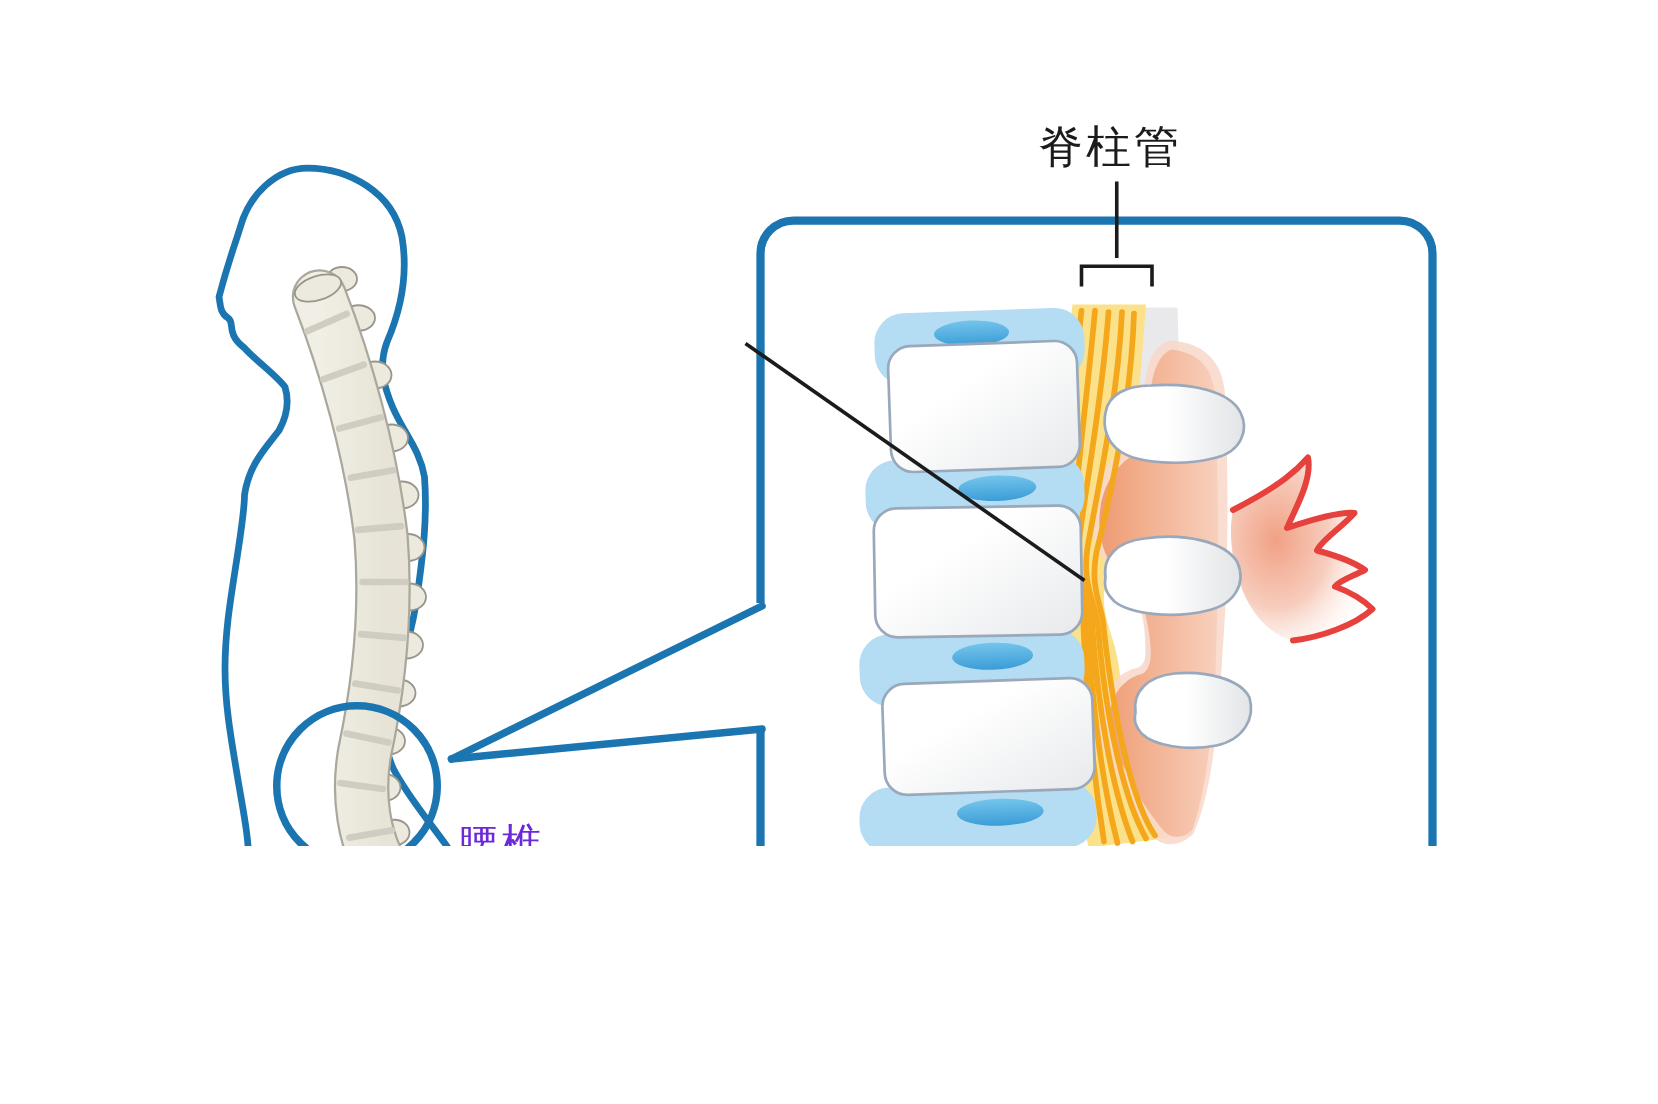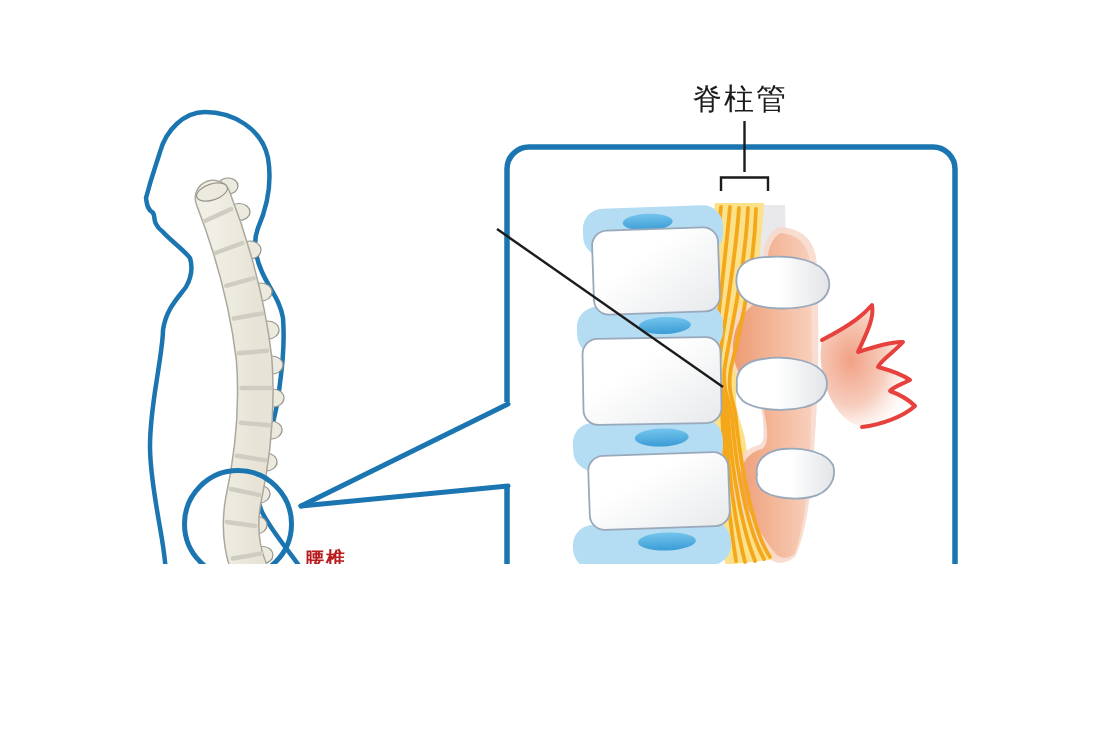--- a/index.html
+++ b/index.html
@@ -3,21 +3,21 @@
 <meta charset="utf-8">
 <style>
   html,body{margin:0;padding:0;background:#ffffff;}
   #stage{
     position:relative;width:1105px;height:564px;background:#ffffff;overflow:hidden;
     font-family:"Liberation Sans","DejaVu Sans",sans-serif;
   }
   svg{position:absolute;left:0;top:0;display:block;}
   .lbl{position:absolute;white-space:nowrap;line-height:1;}
   .lbl-dark{color:#1b1b1b;font-size:30px;font-weight:500;letter-spacing:2px;}
-  .lbl-blue{color:#b91c1c;font-size:19px;font-weight:700;letter-spacing:2px;}
+  .lbl-blue{color:#6d28d9;font-size:27px;font-weight:400;letter-spacing:2px;}
 </style>
 </head>
 <body>
 
 <div id="stage">
 
   <svg width="1105" height="736" viewBox="0 0 1105 736">
     <defs>
       <linearGradient id="gradSpineBand" x1="0" y1="0" x2="1" y2="0">
         <stop offset="0" stop-color="#f1eee5"></stop>

